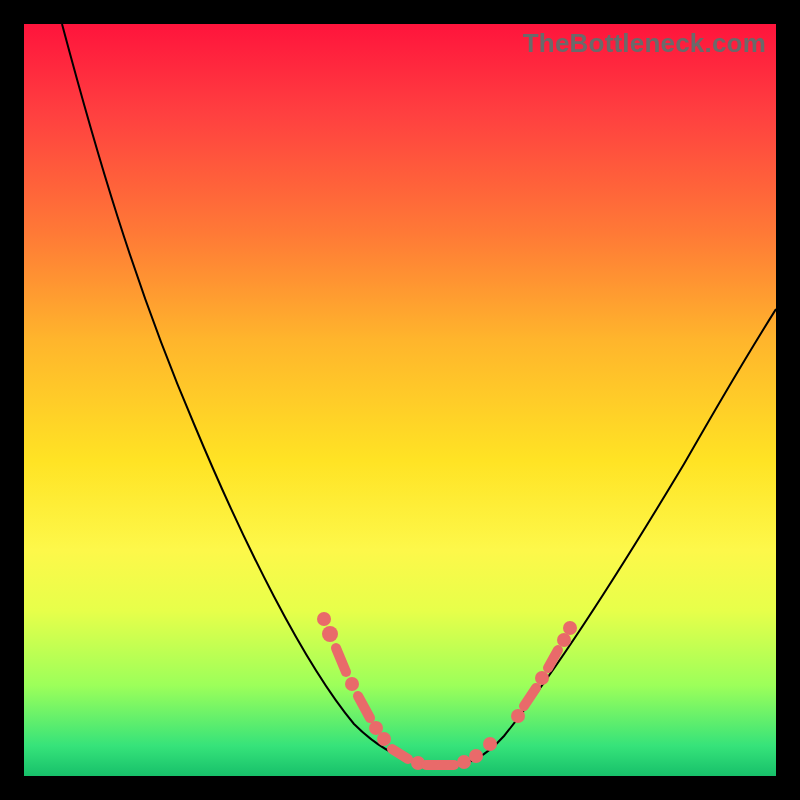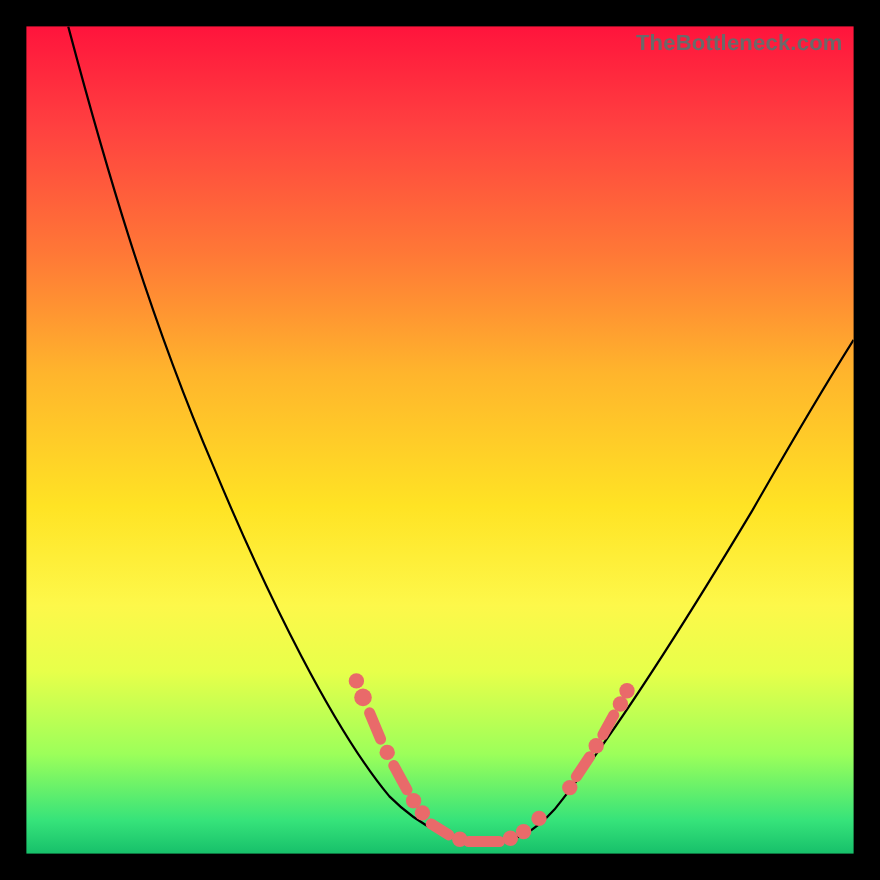--- a/index.html
+++ b/index.html
@@ -27,21 +27,21 @@
       #e7ff4a 78%,
       #9cff5a 88%,
       #36e37a 96%,
       #17c06a 100%);
   }
   .watermark {
     position: absolute;
     top: 4px;
     right: 10px;
     color: #6a6a6a;
-    font-size: 20px;
+    font-size: 26px;
     font-weight: 600;
     letter-spacing: 0.2px;
     z-index: 5;
     text-align: right;
   }
   svg.curve {
     position: absolute;
     left: 0;
     top: 0;
     width: 752px;

